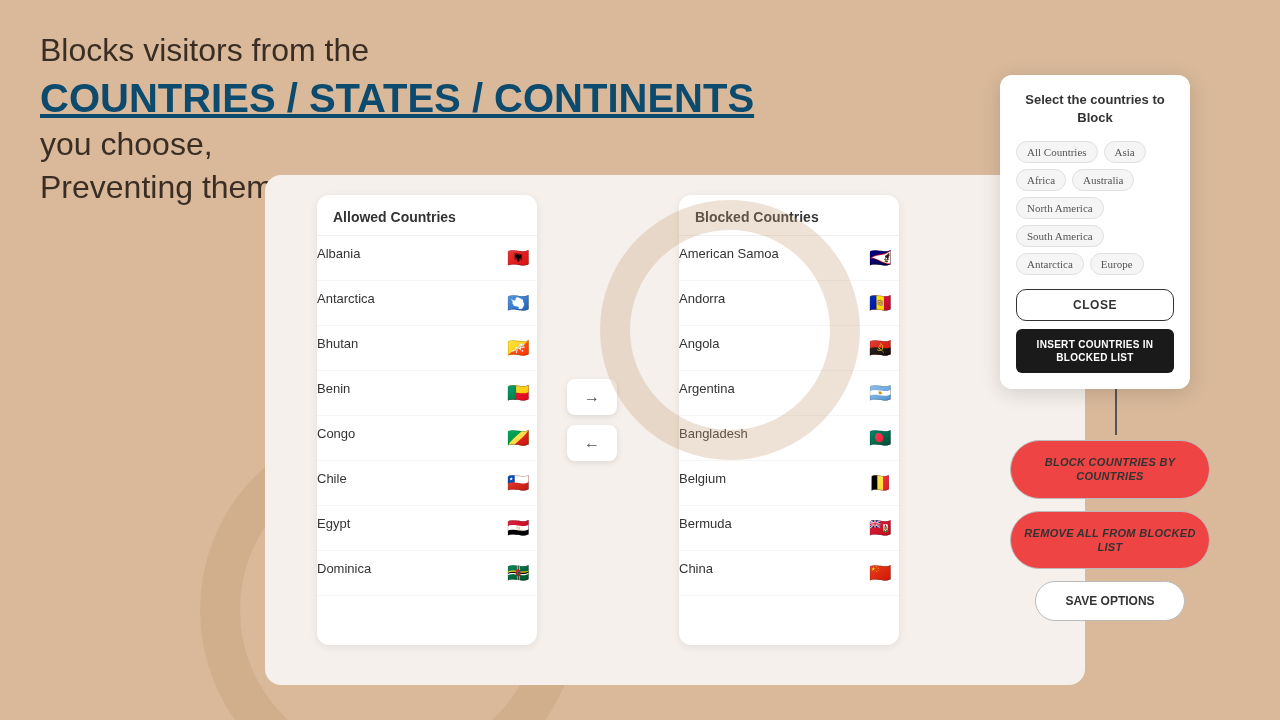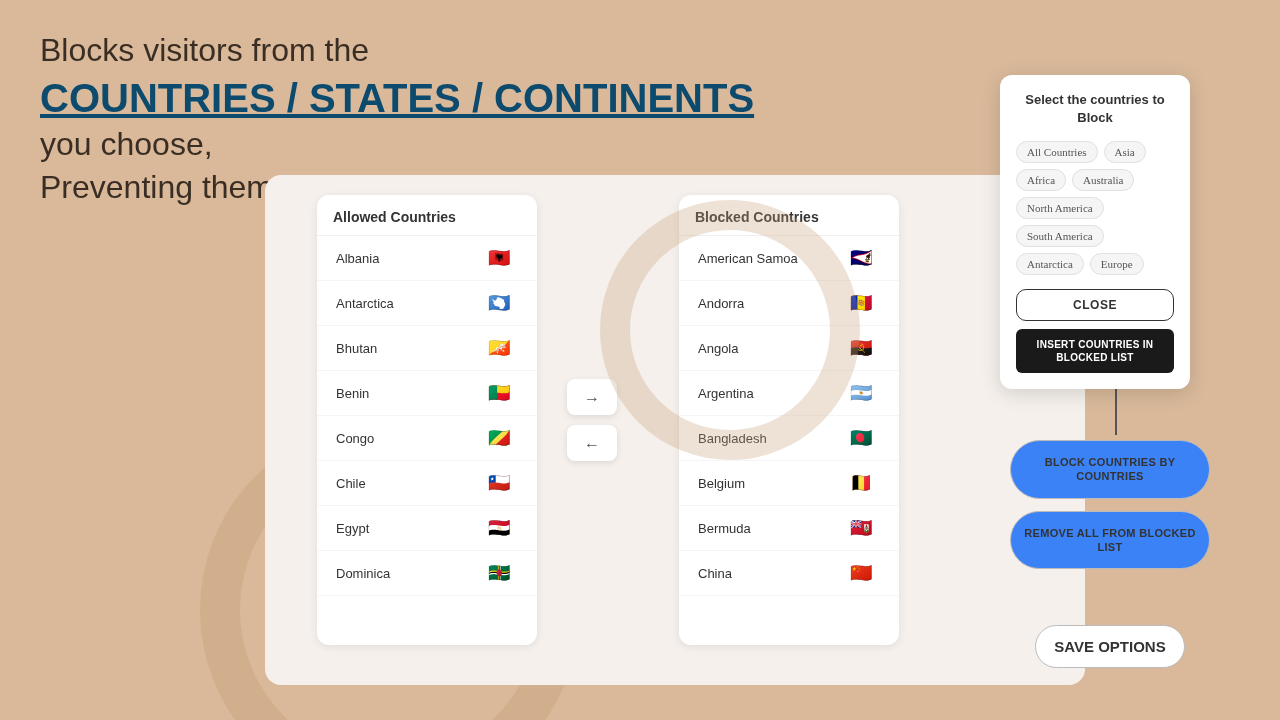--- a/index.html
+++ b/index.html
@@ -113,23 +113,23 @@
     .list-scroll::-webkit-scrollbar-track {
       background: #f5f5f5;
     }
     .list-scroll::-webkit-scrollbar-thumb {
       background: #ccc;
       border-radius: 3px;
     }
 
     .country-item {
       display: flex;
-      align-items: center;
+      align-items: flex-start;
       justify-content: space-between;
-      padding: 10px 19px;
+      padding: 10px 0;
       border-bottom: 1px solid #f5f5f5;
       cursor: pointer;
     }
     .country-name {
       font-size: 13px;
       color: #333;
     }
     .flag {
       width: 36px;
       height: 24px;
@@ -262,43 +262,43 @@
       height: 0;
       border-left: 6px solid transparent;
       border-right: 6px solid transparent;
       border-bottom: 10px solid #555;
       margin-bottom: 0;
     }
 
     .action-btn {
       width: 200px;
       padding: 14px 12px;
-      background: #3b82f6;
+      background: #ef4444;
       border: 1.5px solid #bbb;
       border-radius: 30px;
       font-size: 11px;
       font-weight: 700;
       color: #333;
       cursor: pointer;
       text-align: center;
       letter-spacing: 0.3px;
       line-height: 1.3;
+      font-style: italic;
     }
     .save-btn {
       width: 150px;
       padding: 12px;
       background: white;
       border: 1.5px solid #bbb;
       border-radius: 30px;
-      font-size: 15px;
+      font-size: 12px;
       font-weight: 600;
       color: #333;
       cursor: pointer;
       text-align: center;
-      margin-top: 44px;
     }
   </style>
 </head>
 <body>
 
 <div class="header-text">
   <div class="line1">Blocks visitors from the</div>
   <div style="line-height:1.3">
     <span class="line2">COUNTRIES / STATES / CONTINENTS</span><span class="line2-suffix"> you choose,</span>
   </div>

